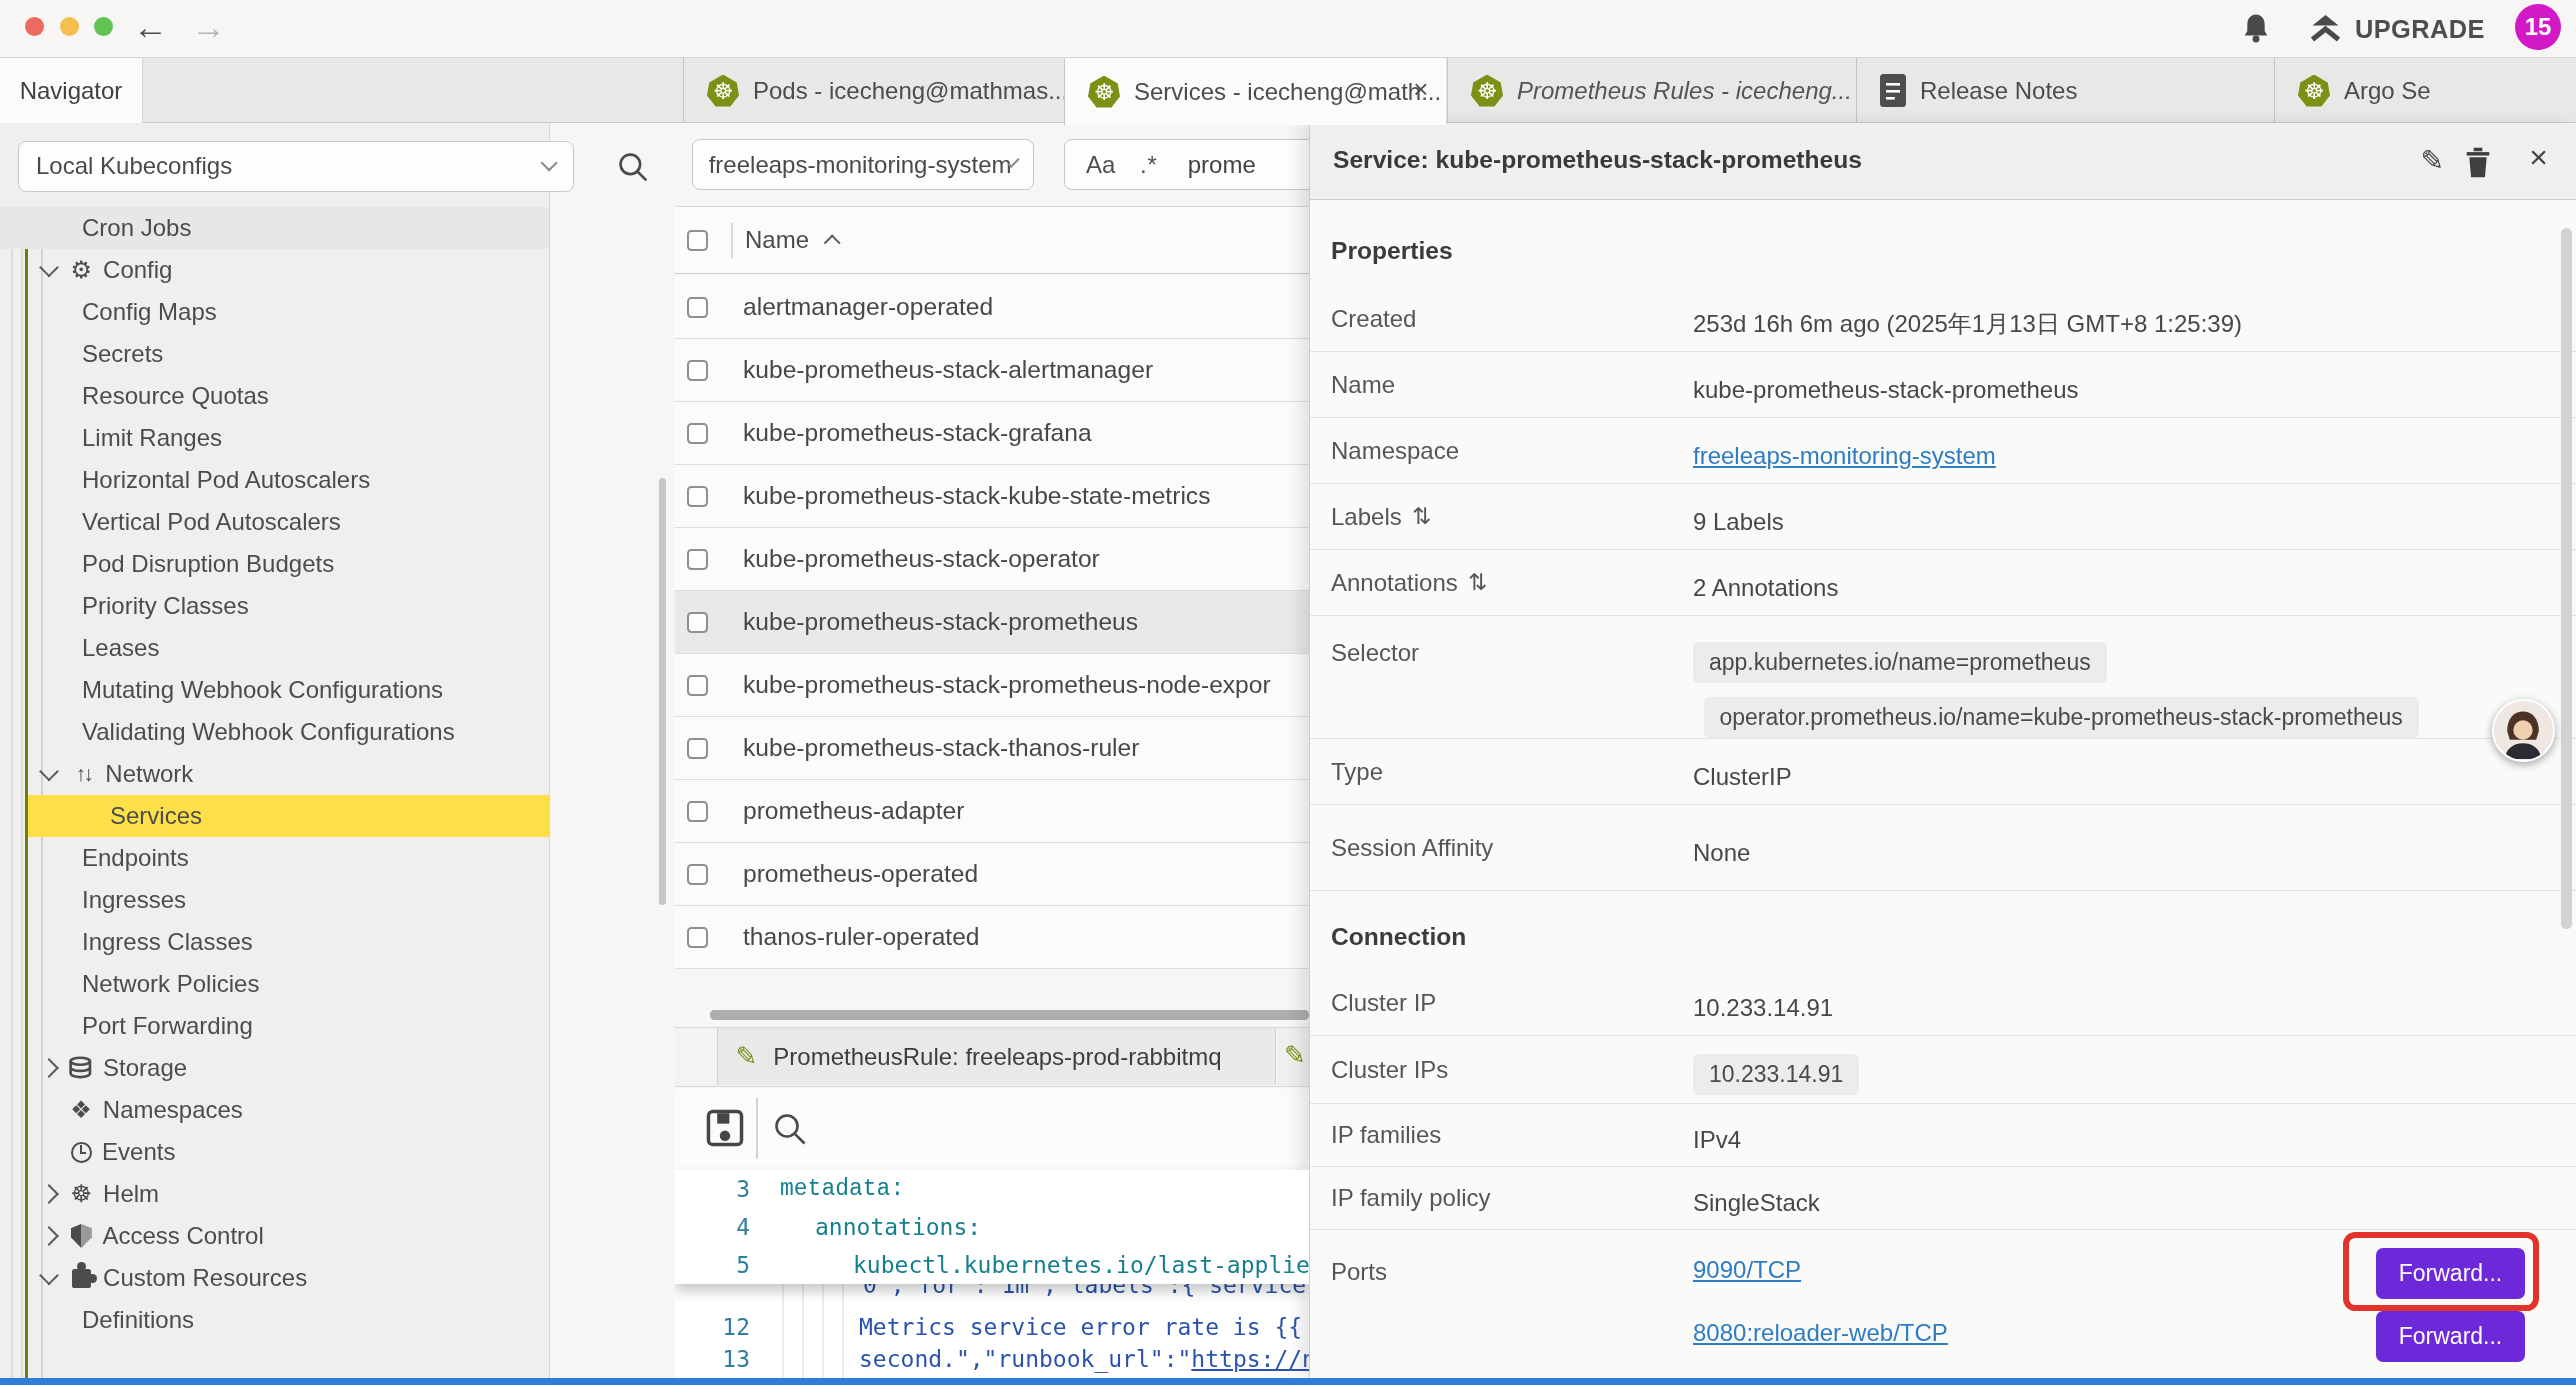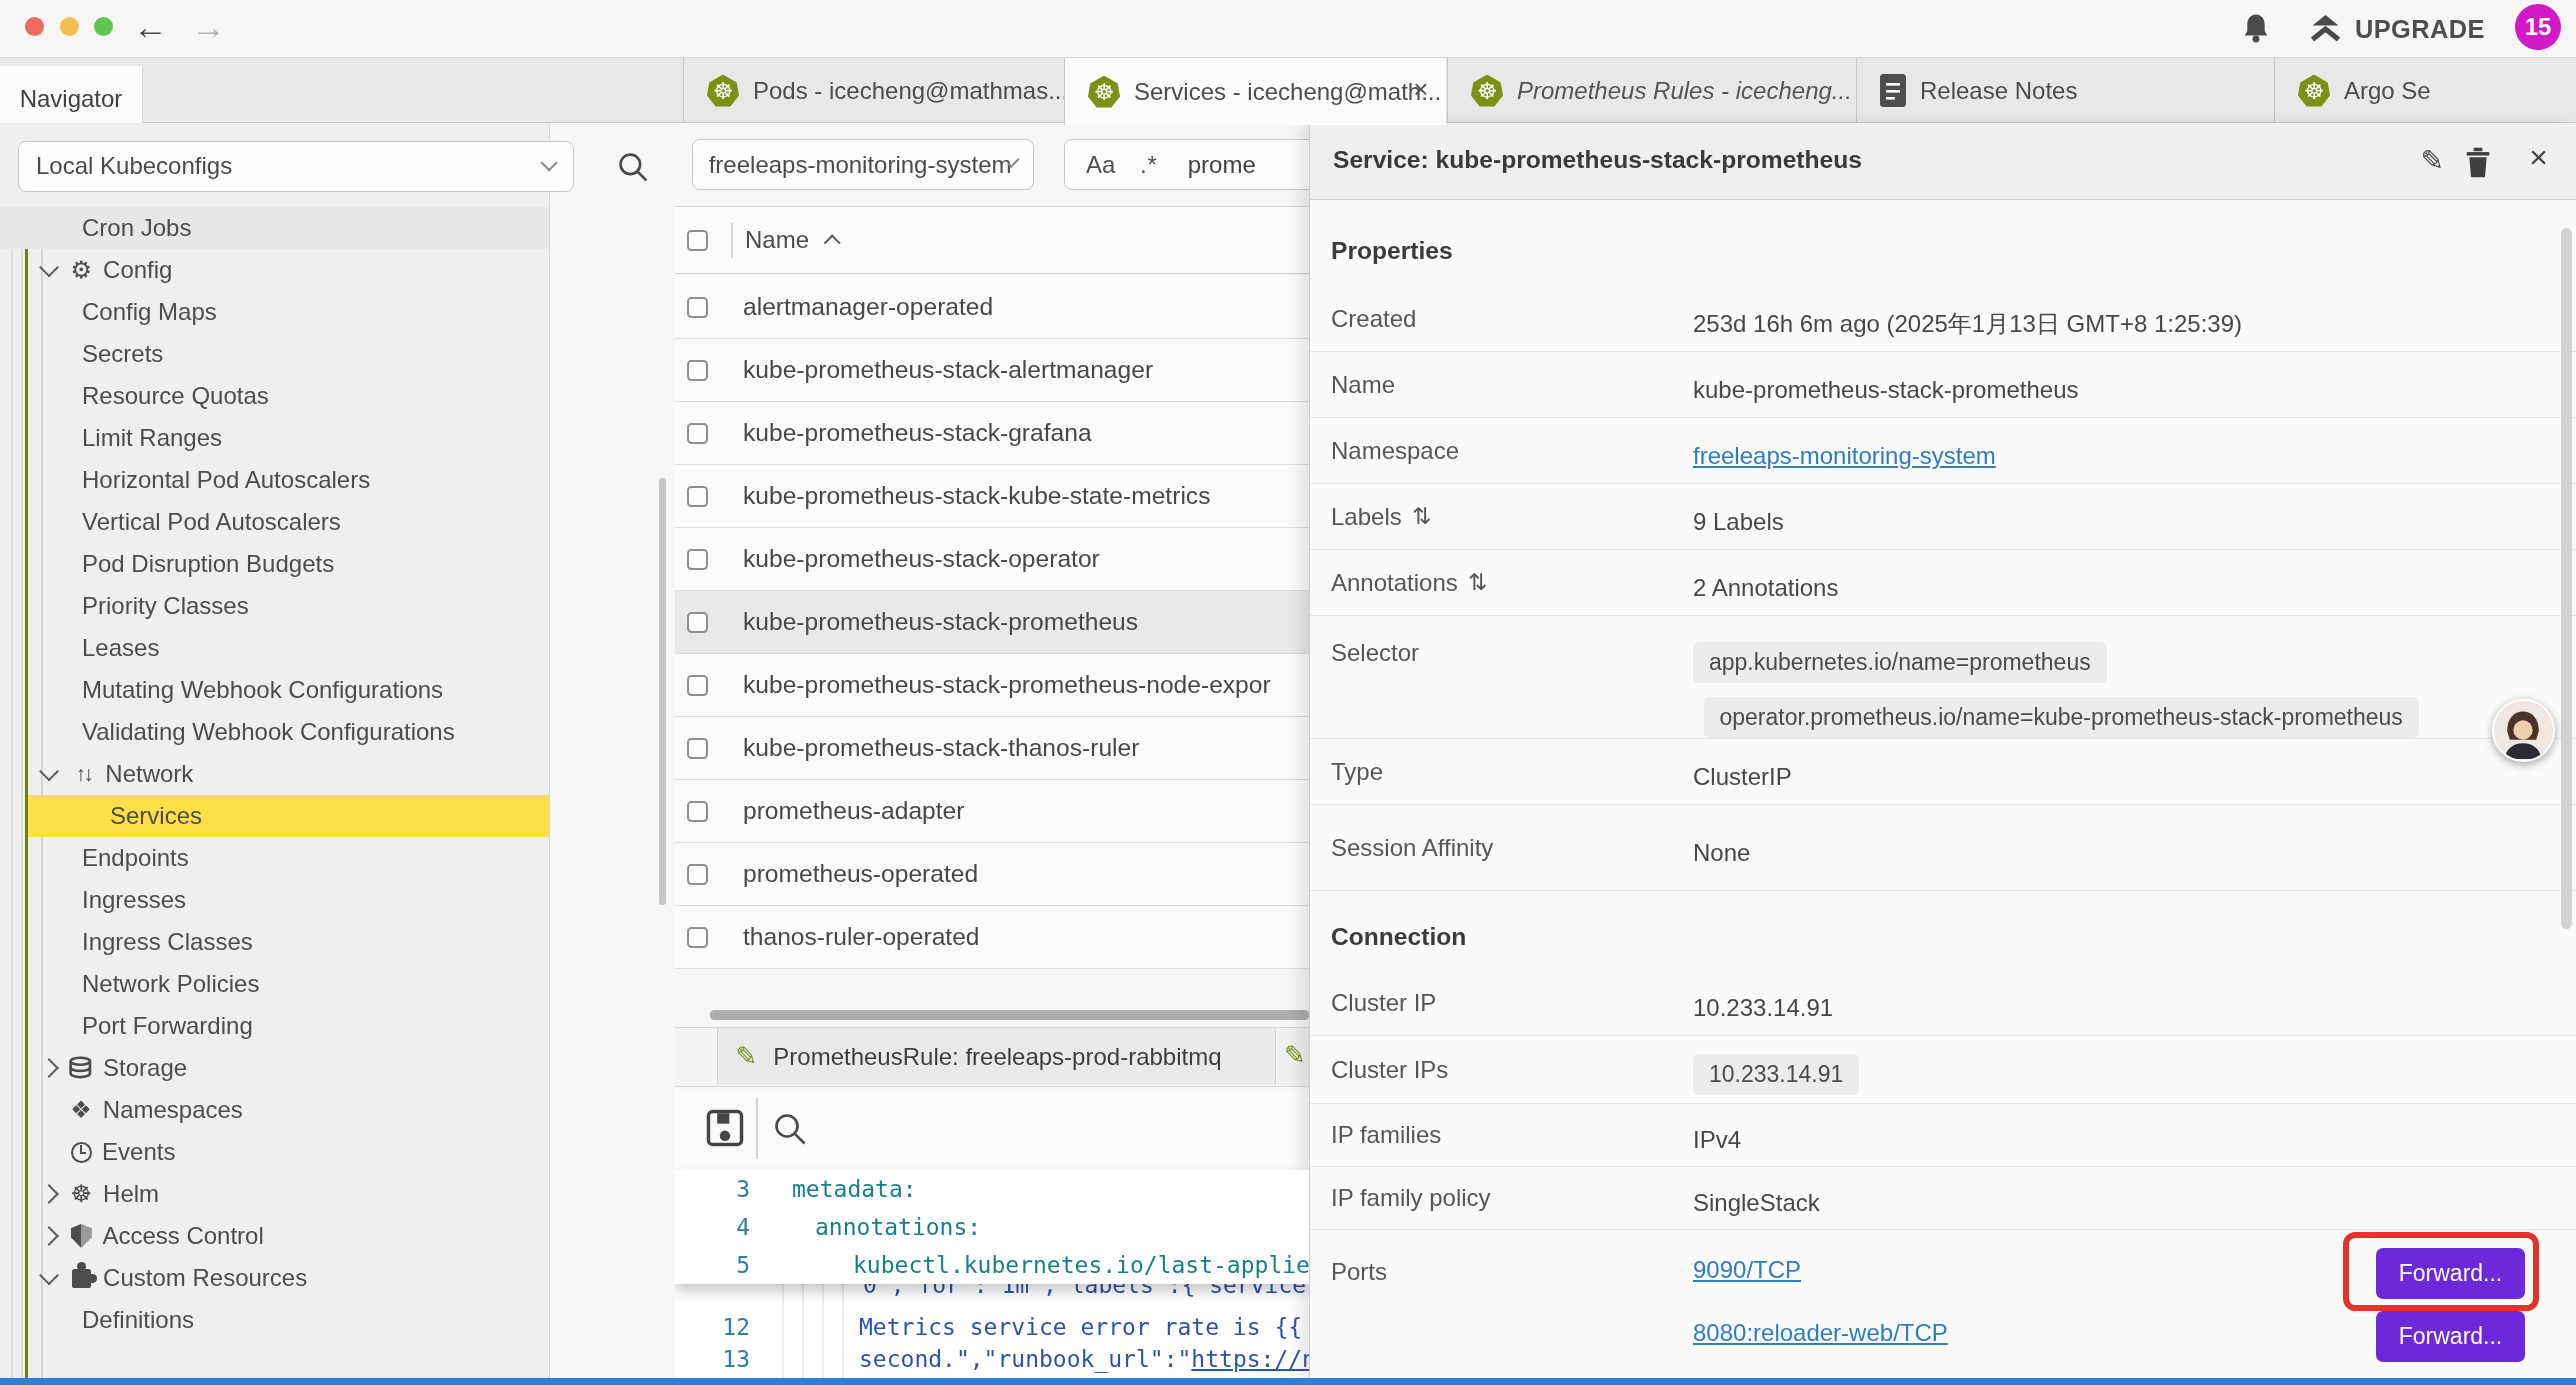--- a/index.html
+++ b/index.html
@@ -14,21 +14,21 @@
   .navarrow { position:absolute; top:5.3px; font-size:35px; line-height:44px; }
   .arrow-back { left:133px; color:#4b4b4b; } .arrow-fwd { left:191px; color:#b5b5b5; }
   .bell { position:absolute; left:2241px; top:12.3px; }
   .upgrade-ic { position:absolute; left:2309px; top:13px; }
   .upgrade-label { position:absolute; left:2355px; top:15px; font-size:25.4px; font-weight:600; color:#4e4e4e; letter-spacing:0.4px; }
   .badge { position:absolute; left:2515px; top:4.4px; width:46px; height:46px; border-radius:50%; background:#d11ac6; color:#fff;
     font-size:24px; font-weight:600; display:flex; align-items:center; justify-content:center; }
 
   
   .tabstrip { position:absolute; left:0; top:58px; width:2576px; height:65px; background:#e8e8e7; border-bottom:1.8px solid #c9c9c9; }
-  .nav-tab { position:absolute; left:0; top:8px; width:143px; height:65px; background:#fbfbfa; border-right:1.8px solid #d8d8d7;
+  .nav-tab { position:absolute; left:0; top:0; width:143px; height:65px; background:#fbfbfa; border-right:1.8px solid #d8d8d7;
     display:flex; align-items:center; justify-content:center; font-size:24px; color:#404040; }
   .tab { position:absolute; top:0; height:65px; display:flex; align-items:center; padding-left:23px; border-left:1.8px solid #c6c6c5;
     font-size:24px; color:#4c4c4c; overflow:hidden; white-space:nowrap; }
   .tab.active { background:#fbfbfa; height:67px; z-index:3; }
   .tab .tlabel { margin-left:14px; }
   .tab.italic .tlabel { font-style:italic; color:#555; }
   .k8s { flex:0 0 32px; width:32px; height:32px; background:#7e8f15; color:#fff;
     clip-path:polygon(50% 0,93% 25%,100% 66%,73% 100%,27% 100%,0 66%,7% 25%);
     display:flex; align-items:center; justify-content:center; font-size:23px; line-height:32px; }
   .doc-ic { flex:0 0 26px; width:26px; height:33px; border-radius:3.5px;
@@ -446,21 +446,21 @@
         <span class="ecode bluec" style="margin-left:109px;">second.","runbook_url":"</span>
           <span class="ecode bluec elink">https://net</span>
       </div>
       <div class="eline" style="top:203px;">
         <span class="lnum">14</span>
         <span class="ecode bluec" style="margin-left:109px;">error rate in freeleaps metrics ser</span>
       </div>
       <div class="sticky">
         <div class="eline" style="top:1.8px;">
           <span class="lnum">3</span>
-          <span class="ecode tealc" style="margin-left:42px;">metadata:</span>
+          <span class="ecode tealc" style="margin-left:30px;font-family:Liberation Mono, monospace;">metadata:</span>
         </div>
         <div class="eline" style="top:39px;">
           <span class="lnum">4</span>
           <span class="ecode tealc" style="margin-left:65px;">annotations:</span>
         </div>
         <div class="eline" style="top:77px;">
           <span class="lnum">5</span>
           <span class="ecode tealc" style="margin-left:103px;">kubectl.kubernetes.io/last-applied-con</span>
         </div>
       </div>

